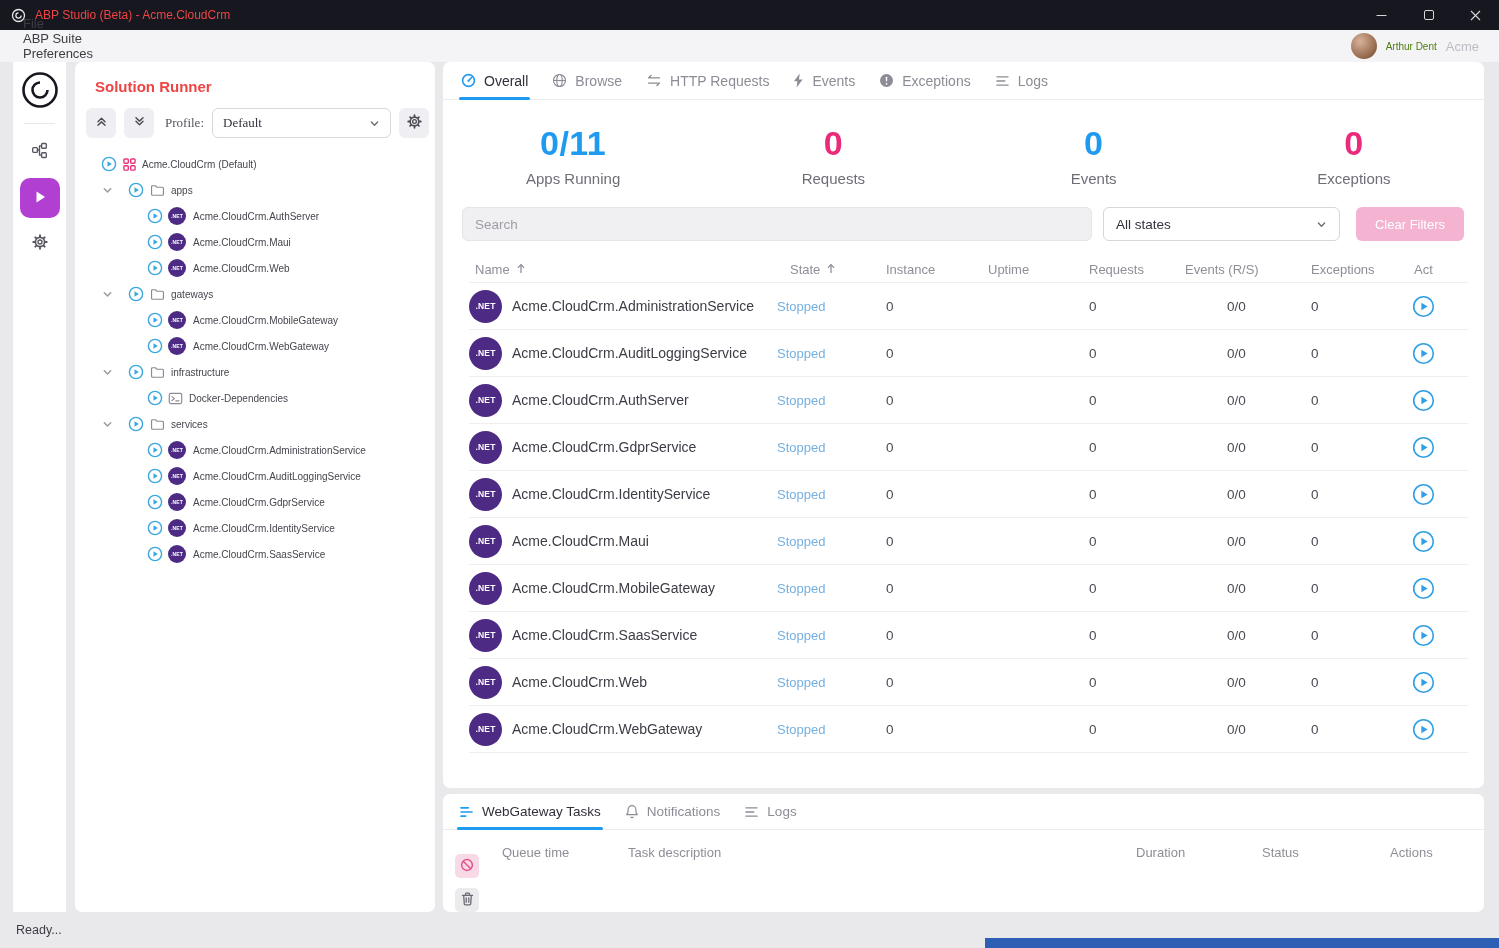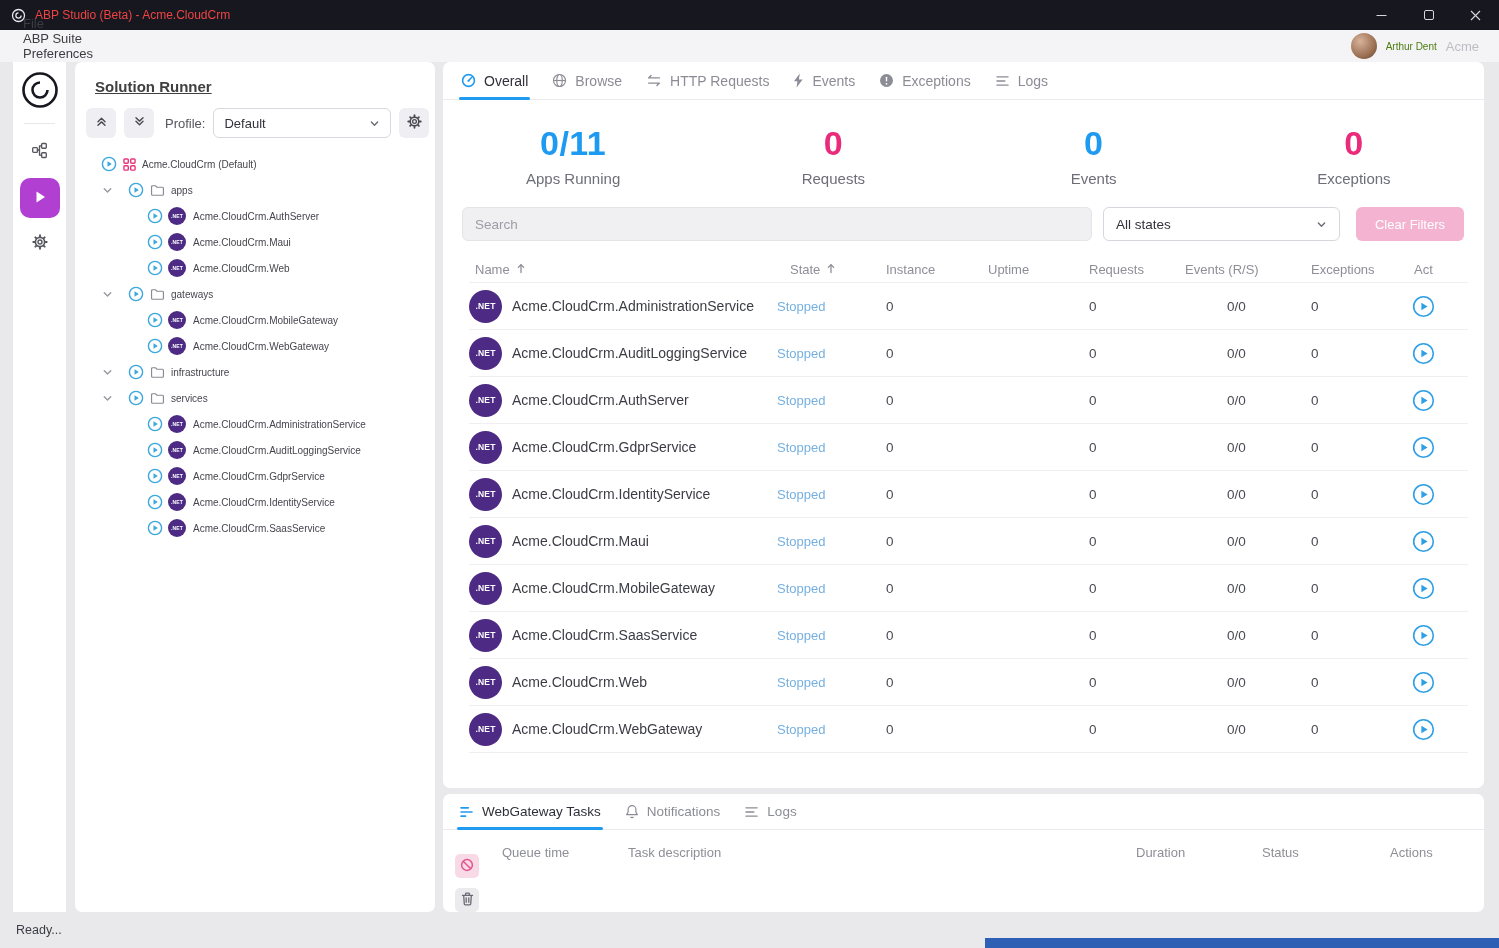--- a/index.html
+++ b/index.html
@@ -29,22 +29,22 @@
 
 .rail{position:absolute;left:13px;top:62px;width:53px;height:850px;background:#fff;display:flex;flex-direction:column;align-items:center;}
 .rail-logo{margin-top:8px;display:flex;}
 .rail-divider{width:31px;height:1px;background:#e8e8ec;margin-top:13px;}
 .rail-btn{margin-top:18px;display:flex;color:#55555e;}
 .rail-play{margin-top:16px;width:40px;height:40px;border-radius:10px;background:#b13fd1;display:flex;align-items:center;justify-content:center;}
 .rail-gear{margin-top:16px;display:flex;color:#55555e;}
 
 
 .runner-panel{left:75px;top:62px;width:360px;height:850px;}
-.runner-title{margin:16px 0 0 20px;font-size:15px;font-weight:700;color:#404040;text-decoration:underline;}
-.runner-toolbar{display:flex;align-items:center;gap:8px;margin:13px 6px 0 11px;}
+.runner-title{margin:16px 0 0 20px;font-size:15px;font-weight:700;color:#ef4444;}
+.runner-toolbar{display:flex;align-items:center;gap:8px;margin:13px 6px 0 11px;font-family:Liberation Serif, serif;}
 .tool-btn{width:30px;height:30px;border-radius:6px;background:#efeff3;display:flex;align-items:center;justify-content:center;flex:none;}
 .profile-label{font-size:13px;color:#55555e;margin-left:3px;flex:none;}
 .profile-select{flex:1;height:30px;border:1px solid #d8d8de;border-radius:6px;background:#fff;display:flex;align-items:center;padding:0 10px;font-size:13px;color:#32323c;cursor:pointer;}
 .profile-select .chev,.state-select .chev{margin-left:auto;display:flex;}
 .tree{margin-top:13px;}
 .tree-row{height:26px;display:flex;align-items:center;white-space:nowrap;overflow:hidden;cursor:default;}
 .tree-label{font-size:10px;color:#45454e;}
 .ic{display:flex;flex:none;margin-right:6px;}
 .chev-ic{margin-right:15px;}
 .play-ic{margin-right:6px;}
@@ -347,20 +347,36 @@
             <path d="M6.5 5.3 L10.8 8 L6.5 10.7 Z" fill="#3aa7de"></path>
           </svg>
         </span>
         <span class="ic">
           <svg width="15" height="13" viewBox="0 0 16 14" fill="none" stroke="#8a8a92" stroke-width="1.25">
             <path d="M1.6 3 Q1.6 1.9 2.7 1.9 L5.9 1.9 L7.3 3.5 L13.3 3.5 Q14.4 3.5 14.4 4.6 L14.4 11 Q14.4 12.1 13.3 12.1 L2.7 12.1 Q1.6 12.1 1.6 11 Z"></path>
           </svg>
         </span>
         <span class="tree-label">infrastructure</span>
       </div>
+      <div class="tree-row lvl1">
+        <span class="ic play-ic">
+          <svg width="16" height="16" viewBox="0 0 16 16">
+            <circle cx="8" cy="8" r="6.6" fill="none" stroke="#3aa7de" stroke-width="1.4"></circle>
+            <path d="M6.5 5.3 L10.8 8 L6.5 10.7 Z" fill="#3aa7de"></path>
+          </svg>
+        </span>
+        <span class="ic">
+          <svg width="15" height="13" viewBox="0 0 16 14" fill="none" stroke="#8a8a92" stroke-width="1.25" stroke-linecap="round" stroke-linejoin="round">
+            <rect x="1.3" y="1.5" width="13.4" height="11" rx="1.6"></rect>
+            <path d="M4.2 5 L6.8 7.1 L4.2 9.2"></path>
+            <path d="M8.3 9.5 H11.8"></path>
+          </svg>
+        </span>
+        <span class="tree-label">Docker-Dependencies</span>
+      </div>
       <div class="tree-row lvl0">
         <span class="ic chev-ic">
           <svg width="11" height="11" viewBox="0 0 12 12" fill="none" stroke="#9a9aa2" stroke-width="1.6" stroke-linecap="round" stroke-linejoin="round">
             <path d="M2.5 4 L6 7.6 L9.5 4"></path>
           </svg>
         </span>
         <span class="ic play-ic">
           <svg width="16" height="16" viewBox="0 0 16 16">
             <circle cx="8" cy="8" r="6.6" fill="none" stroke="#3aa7de" stroke-width="1.4"></circle>
             <path d="M6.5 5.3 L10.8 8 L6.5 10.7 Z" fill="#3aa7de"></path>

